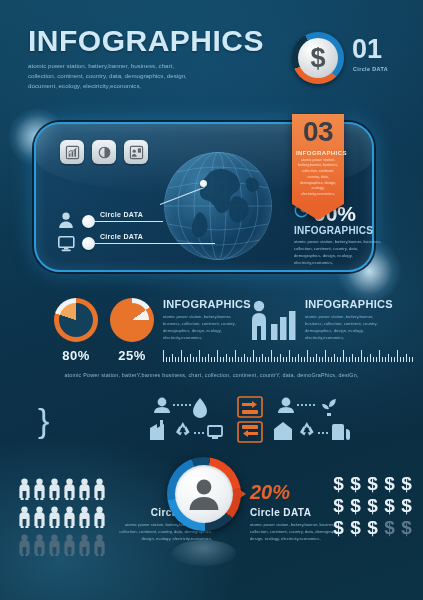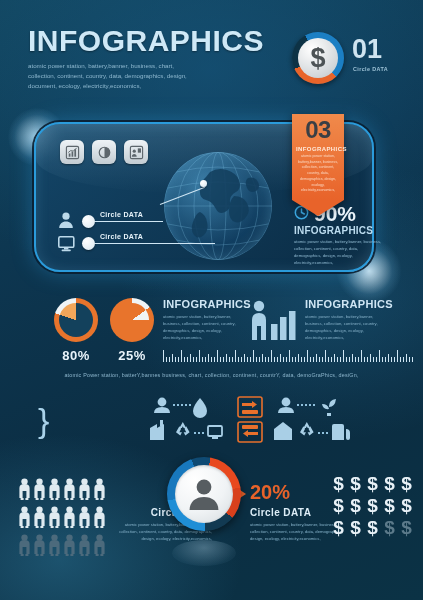--- a/index.html
+++ b/index.html
@@ -115,31 +115,31 @@
   .co-icon { position:absolute; color:#bcd9ea; }
 
   .ribbon {
     position:absolute; left:292px; top:114px; width:52px; z-index:8;
     filter:drop-shadow(0 2px 4px rgba(0,0,0,0.45));
   }
   .ribbon-body {
     background:linear-gradient(180deg,#f08a4b,#e8632a);
     padding:5px 4px 6px 4px; text-align:center;
   }
-  .ribbon-num { font-size:24px; font-weight:bold; color:#3a3f45; line-height:0.95; letter-spacing:-0.5px; }
+  .ribbon-num { font-size:28px; font-weight:bold; color:#3a3f45; line-height:0.95; letter-spacing:-0.5px; }
   .ribbon-cap { margin-top:4px; font-size:6px; font-weight:bold; color:#ffe9d8; letter-spacing:0.4px; }
   .ribbon-txt { margin-top:2px; font-size:3.6px; line-height:1.6; color:#fbd7c0; }
   .ribbon-tip {
     width:0; height:0; margin:0 auto;
     border-left:26px solid transparent; border-right:26px solid transparent;
     border-top:16px solid #e8632a;
   }
 
   .pct90 { position:absolute; left:294px; top:203px; width:92px; z-index:6; }
-  .pct90-row { display:flex; align-items:flex-end; gap:5px; }
+  .pct90-row { display:flex; align-items:flex-start; gap:5px; }
   .pct90-num { font-size:21px; font-weight:bold; color:#eaf4fb; line-height:1; }
   .pct90-cap { margin-top:1px; font-size:10px; font-weight:bold; color:#bcdcef; letter-spacing:0.2px; }
   .pct90-txt { margin-top:3px; font-size:4.2px; line-height:1.65; color:#8fb9d0; }
 
   
   .stats { position:absolute; left:0; top:288px; width:423px; height:82px; }
   .pie-wrap { position:absolute; }
   .pie { width:44px; height:44px; border-radius:50%; position:relative; }
   .pie-a {
     background:conic-gradient(from 0deg,#e8742c 0deg 288deg,#f0f4f6 288deg 360deg);
@@ -181,21 +181,21 @@
   .people-grid { position:absolute; left:18px; top:478px; display:grid; grid-template-columns:repeat(6,13px); gap:2px; }
   .dollar-grid { position:absolute; left:330px; top:474px; display:grid; grid-template-columns:repeat(5,17px); row-gap:2px; }
   .dollar-grid span { font-size:19px; font-weight:bold; line-height:1.05; text-align:center; }
 
   .pct-left { position:absolute; left:112px; top:482px; width:100px; text-align:right; }
   .pct-left .big { font-size:20px; font-weight:bold; color:#7fc4ea; line-height:1; }
   .pct-left .cap { margin-top:5px; font-size:10px; font-weight:bold; color:#dcecf6; letter-spacing:0.4px; }
   .pct-left .txt { margin-top:3px; font-size:4.2px; line-height:1.7; color:#86b2ca; }
 
   .pct-right { position:absolute; left:250px; top:482px; width:105px; }
-  .pct-right .big { font-size:20px; font-weight:bold; color:#e8632a; line-height:1; }
+  .pct-right .big { font-size:20px; font-weight:bold; color:#e8632a; line-height:1;font-style:italic; }
   .pct-right .cap { margin-top:5px; font-size:10px; font-weight:bold; color:#dcecf6; letter-spacing:0.4px; }
   .pct-right .txt { margin-top:3px; font-size:4.2px; line-height:1.7; color:#86b2ca; }
 
   .tri-left {
     position:absolute; left:216px; top:486px; width:0; height:0;
     border-top:8px solid transparent; border-bottom:8px solid transparent;
     border-right:12px solid #7fc4ea;
   }
   .tri-right {
     position:absolute; left:234px; top:486px; width:0; height:0;

